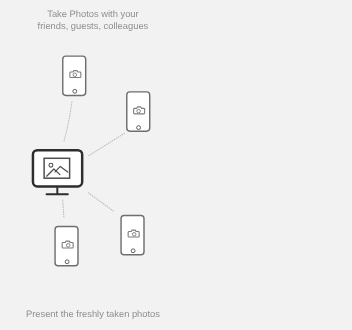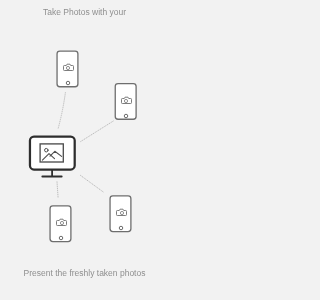--- a/index.html
+++ b/index.html
@@ -1,29 +1,30 @@
 <!DOCTYPE html>
 <html><head>
 <meta charset="utf-8">
 <style>
   html,body{margin:0;padding:0;}
   body{width:169px;height:300px;background:#f2f2f2;font-family:"Liberation Sans",sans-serif;overflow:hidden;}
   .stage{position:relative;width:169px;height:280px;}
   .caption{position:absolute;left:0;width:169px;text-align:center;color:#8f8f8f;font-size:8.5px;line-height:11.3px;}
   #cap-top{top:7.2px;}
-  #cap-bottom{top:268px;}
+  #cap-bottom{top:280px;}
   svg{position:absolute;left:0;top:0;}
 </style>
 </head>
 <body>
 
 <div class="stage">
 
   <div class="caption" id="cap-top">
     <div>Take Photos with your</div>
+    <div>friends, guests, colleagues</div>
   </div>
 
   <svg width="169" height="300" viewBox="0 0 169 300">
 
     <g stroke="#bdbdbd" stroke-width="1" stroke-dasharray="0.6 1.5" stroke-linecap="round" fill="none">
       <path d="M65.4 92.5 Q62.9 111 58.0 129"></path>
       <path d="M80.7 141.5 L114.3 120.4"></path>
       <path d="M57.0 181.8 L58.1 197.8"></path>
       <path d="M80.5 175.4 L104.0 192.5"></path>
     </g>

